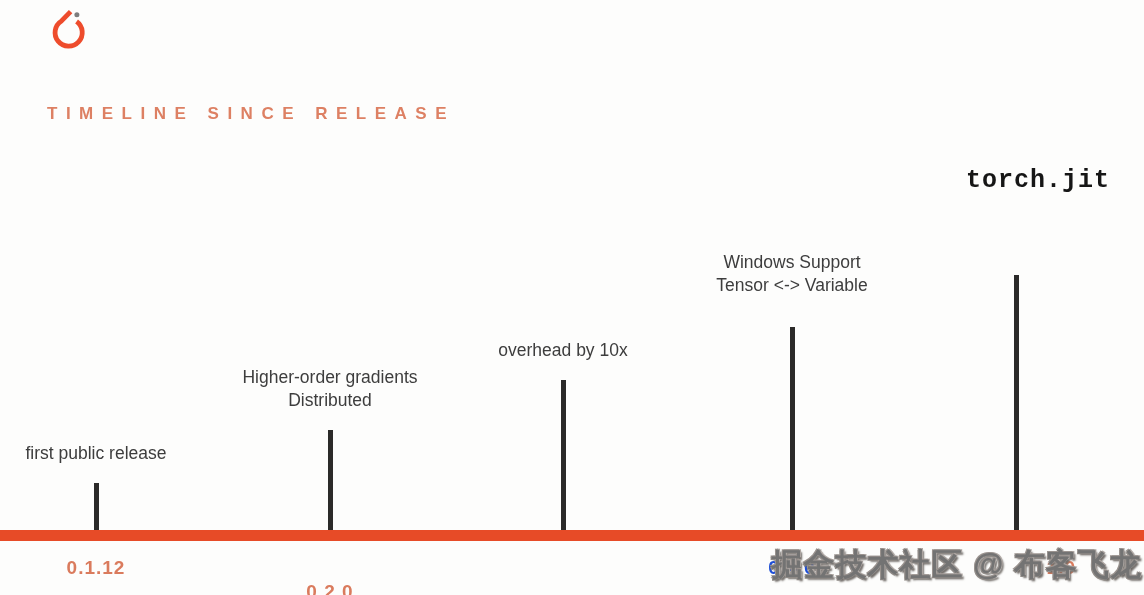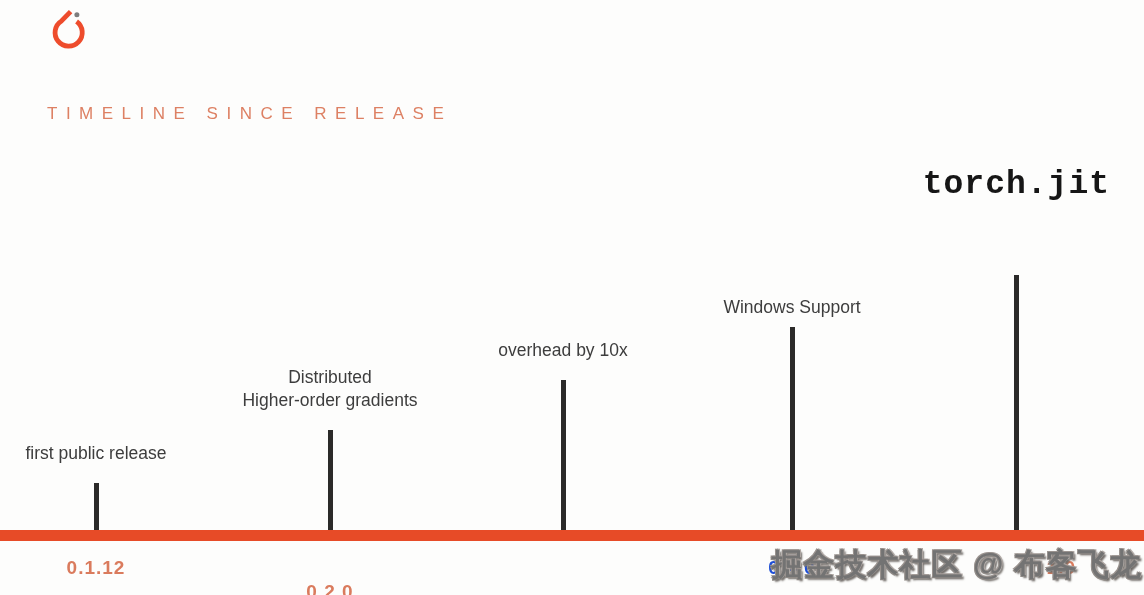--- a/index.html
+++ b/index.html
@@ -24,34 +24,34 @@
     width: 44px;
     height: 46px;
   }
 
   
   .heading {
     position: absolute;
     left: 47px;
     top: 104px;
     font-size: 17px;
-    font-weight: 400;
+    font-weight: 700;
     letter-spacing: 8.5px;
     color: #dd8063;
     white-space: nowrap;
   }
 
   
   .torchjit {
     position: absolute;
     right: 34px;
     top: 166px;
     font-family: "Liberation Mono", "DejaVu Sans Mono", monospace;
     font-weight: 700;
-    font-size: 33px;
+    font-size: 25px;
     letter-spacing: 1px;
     color: #161616;
     white-space: nowrap;
   }
 
   
   .bar {
     position: absolute;
     left: 0;
     right: 0;
@@ -135,36 +135,37 @@
       <div class="milestone" style="left: 96px;">
         <div class="tick" style="height: 47px; background: rgb(43, 42, 41);"></div>
         <div class="desc" style="bottom: 130px;">
           <div>first public release</div>
         </div>
         <div class="version" style="color: rgb(218, 123, 93);">0.1.12</div>
       </div>
       <div class="milestone" style="left: 330px;">
         <div class="tick" style="height: 100px; background: rgb(43, 42, 41);"></div>
         <div class="desc" style="bottom: 183px;">
+          <div>Higher-order gradients</div>
           <div>Distributed</div>
-          <div>Higher-order gradients</div>
         </div>
         <div class="version" style="color: rgb(218, 123, 93); margin-top: 24px;">0.2.0</div>
       </div>
       <div class="milestone" style="left: 563px;">
         <div class="tick" style="height: 150px; background: rgb(43, 42, 41);"></div>
         <div class="desc" style="bottom: 233px;">
           <div>overhead by 10x</div>
         </div>
         <div class="version" style="color: #737373; margin-top: 40px;">0.3.0</div>
       </div>
       <div class="milestone" style="left: 792px;">
         <div class="tick" style="height: 203px; background: rgb(43, 42, 41);"></div>
-        <div class="desc" style="bottom: 276px;">
+        <div class="desc" style="bottom: 298px;">
           <div>Windows Support</div>
+          <div>Tensor &lt;-&gt; Variable</div>
         </div>
         <div class="version" style="color: #1d4ed8;">0.4.0</div>
       </div>
       <div class="milestone" style="left: 1016px;">
         <div class="tick" style="height: 255px; background: rgb(43, 42, 41);"></div>
         <div class="version" style="color: rgb(218, 123, 93); text-align: right;">1.0</div>
       </div>
     </div>
 
   <div class="watermark">掘金技术社区 @ 布客飞龙</div>

